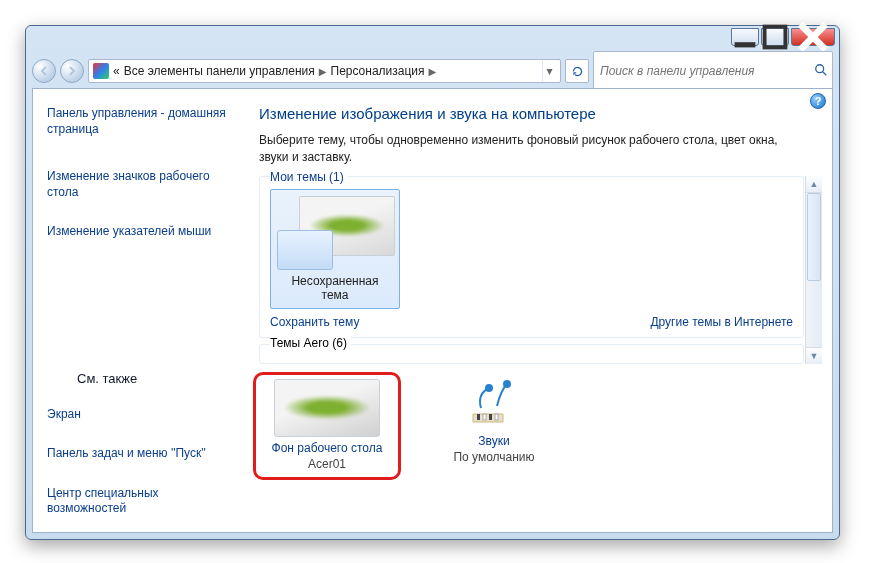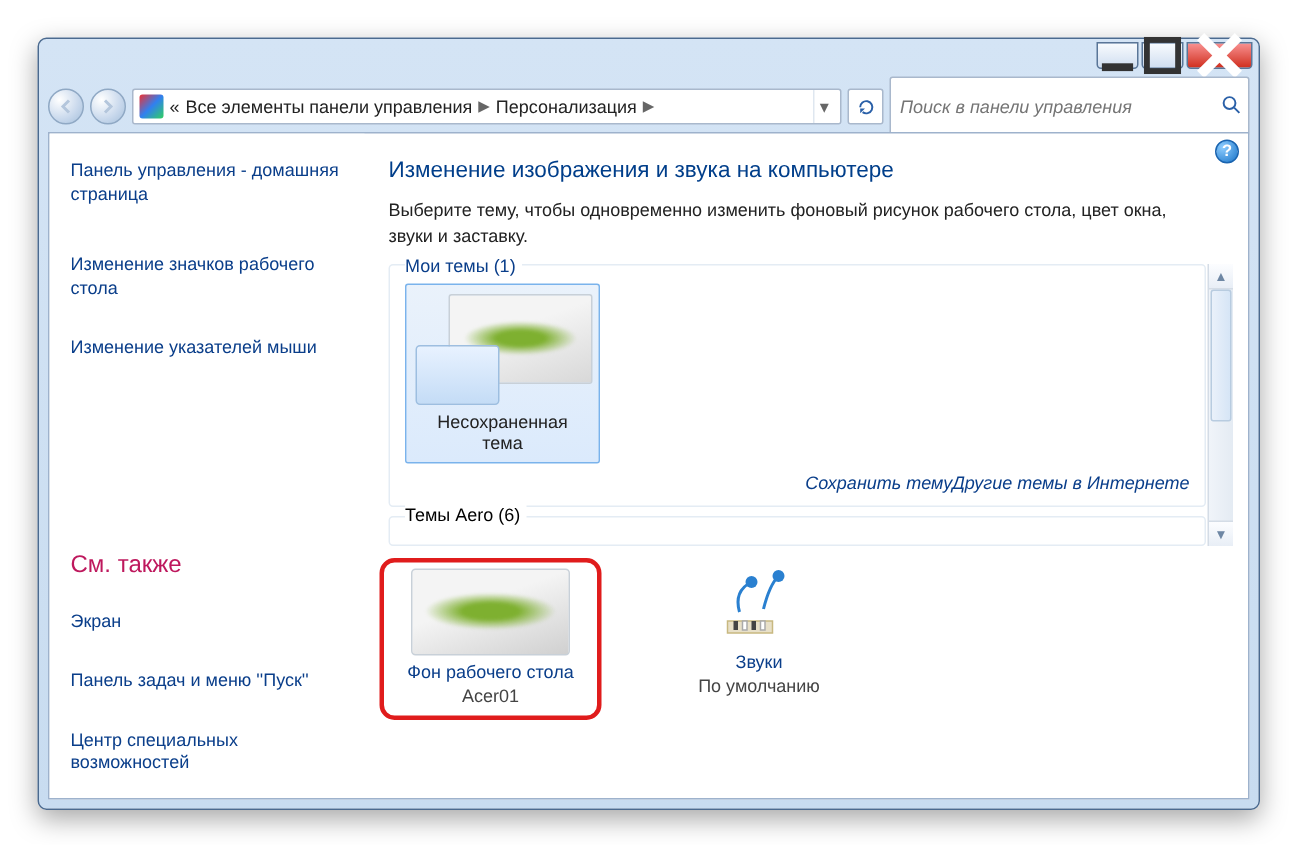--- a/index.html
+++ b/index.html
@@ -142,21 +142,21 @@
     color: #0a3e8a;
     text-decoration: none;
     font-size: 12px;
     padding: 5px 0;
     line-height: 1.3;
     cursor: pointer;
   }
   .left-link.main { margin-bottom: 8px; }
   .left-spacer { flex:1; }
   .see-also {
-    color:#be185d; font-size:16px; padding: 6px 0 2px;
+    color:#0f172a; font-size:13px; padding: 6px 0 2px; margin-left: 30px;
   }
   
   .main-panel {
     flex:1;
     padding: 16px 10px 10px 16px;
     overflow:hidden;
     position:relative;
   }
   .page-title {
     color:#003e8a;
@@ -208,22 +208,22 @@
     filter:blur(1px);
   }
   .tp-win {
     position:absolute;left:0;bottom:0;
     width:56px;height:40px;
     background:linear-gradient(to bottom,#e8f2ff,#c4dcf6);
     border:1px solid #9dbee0;border-radius:3px;
   }
   .theme-name { font-size:12px;color:#222; }
   .theme-actions {
-    display:flex;justify-content:flex-end;
-    margin-top:6px;margin-bottom:2px;font-style:italic;
+    display:flex;justify-content:space-between;gap:20px;
+    margin-top:6px;margin-bottom:2px;
   }
   .action-link { color:#0a3e8a;font-size:12px;cursor:pointer; }
   .aero-label-wrap{
     border:1px solid #e4ecf4;border-radius:3px;
     padding:0 10px 4px;margin-top:6px;
   }
   .aero-label-wrap .group-label{ position:relative;top:-9px;background:#fff;padding-right:4px; }
   
   .scrollbar {
     position:absolute; right:0; top:0; bottom:0;
@@ -240,21 +240,21 @@
   }
   .sb-btn.down{position:absolute;bottom:0;border-top:1px solid #d4dce6;border-bottom:none;}
   .sb-thumb{
     position:absolute;top:17px;left:1px;right:1px;height:88px;
     background:linear-gradient(to right,#eaf1fa,#d6e5f6);
     border:1px solid #b8cce0;border-radius:2px;
   }
   
   .bottom-row {
     display:flex;
-    gap:40px;
+    gap:28px;
     padding:8px 0 0 2px;
     align-items:flex-start;
   }
   .bottom-item {
     width:130px;
     text-align:center;
     cursor:pointer;
   }
   .bottom-item .bi-thumb {
     width:90px;height:58px;margin:0 auto 4px;

